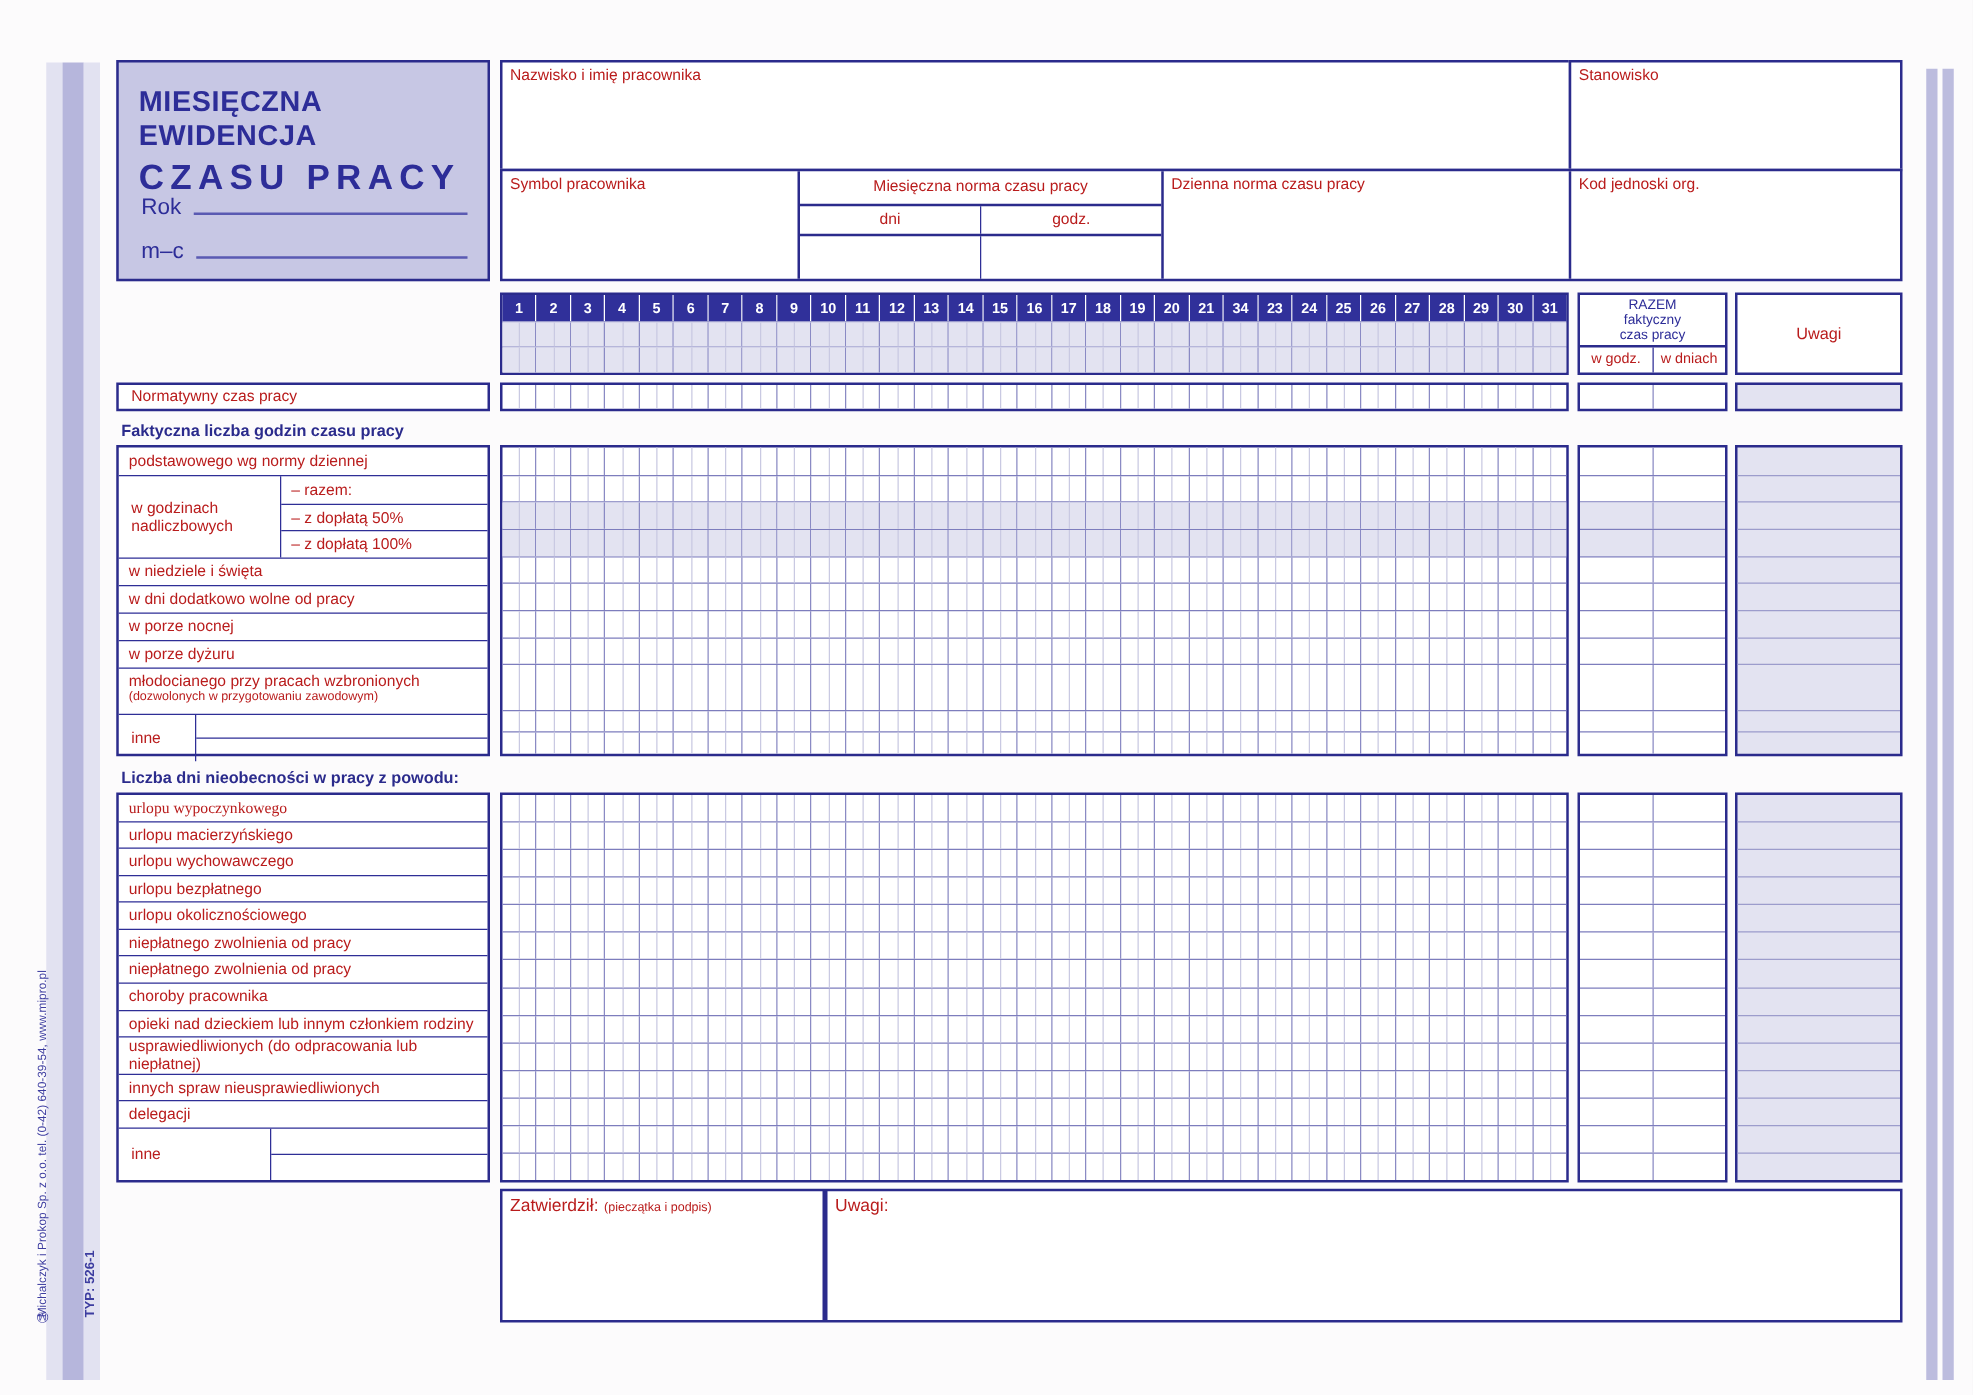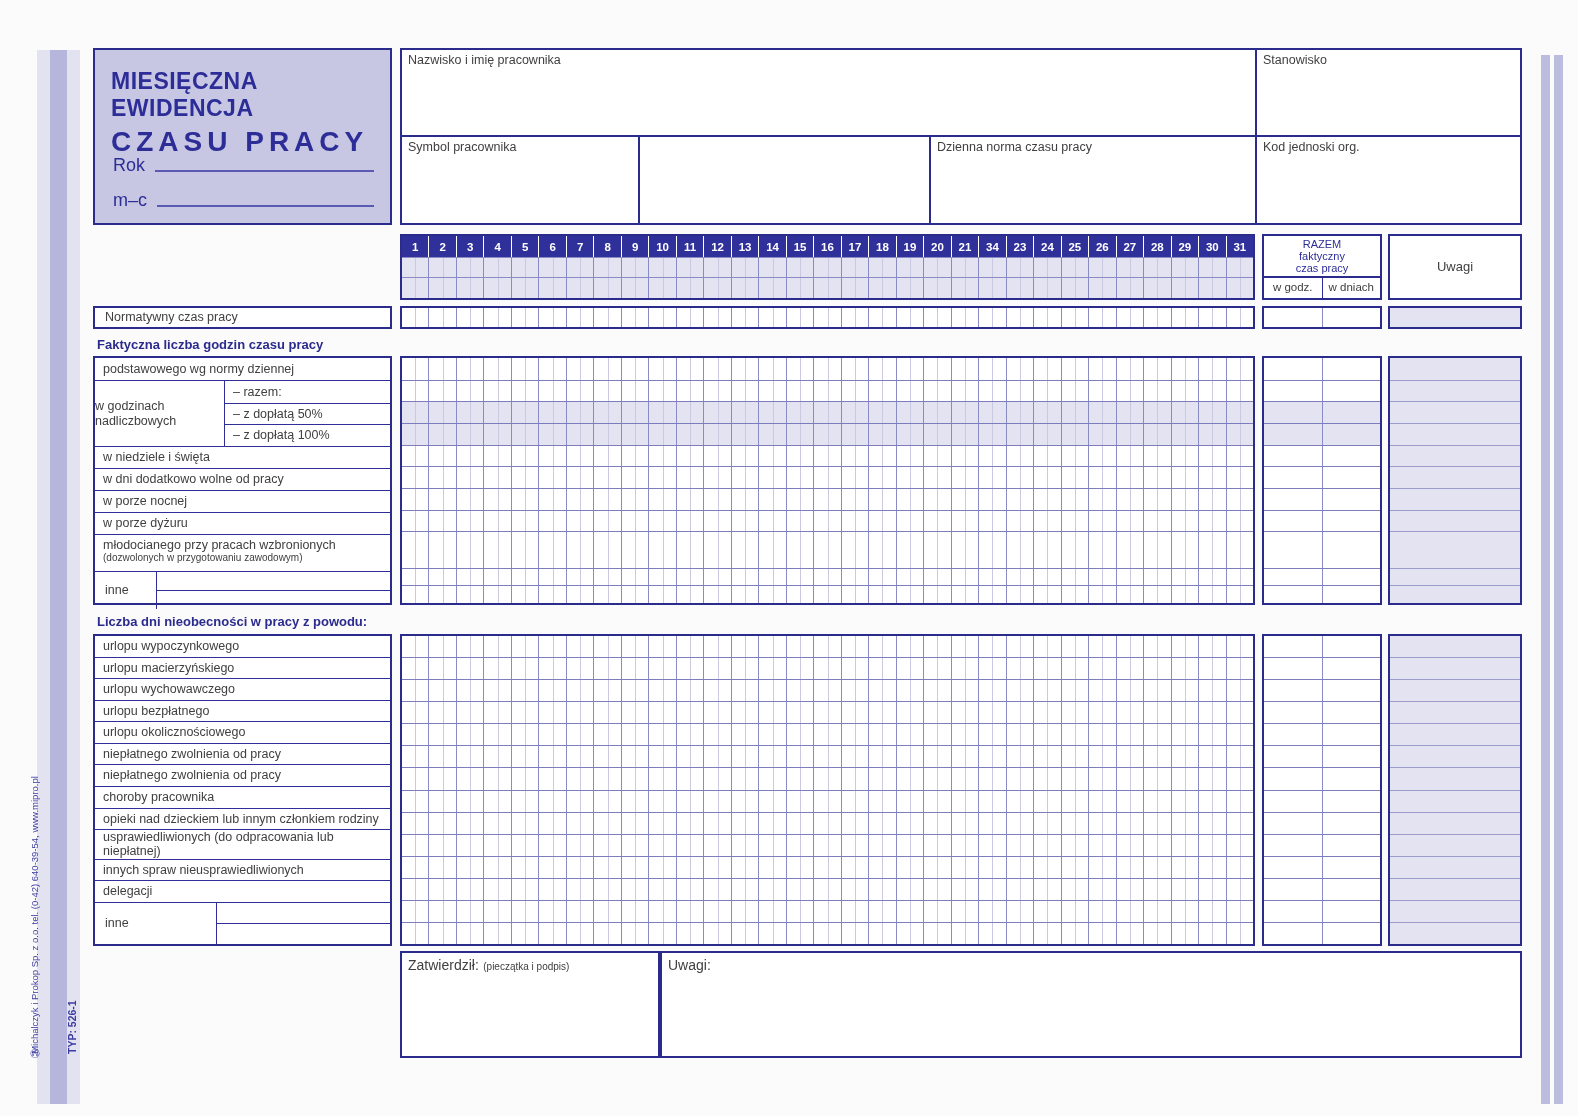--- a/index.html
+++ b/index.html
@@ -1,20 +1,20 @@
 <!DOCTYPE html>
 <html><head>
 <meta charset="utf-8">
 <style>
   html,body{margin:0;padding:0;background:#f7f6f8;}
   #page{position:relative;width:1578px;height:1116px;background:#fcfbfc;overflow:hidden;
         font-family:"Liberation Sans","DejaVu Sans",sans-serif;color:#2d2d98;}
   .abs{position:absolute;box-sizing:border-box;}
   .box{position:absolute;box-sizing:border-box;border:2px solid #2b2b8c;background:#fff;}
-  .lbl{font-size:12.5px;color:#404040;line-height:1.15;}
+  .lbl{font-size:12.5px;color:#b91c1c;line-height:1.15;}
   .small{font-size:10px;}
   .pad{padding:3px 6px;}
   .vsep{position:absolute;top:0;bottom:0;width:2px;background:#2b2b8c;}
   .hsep{position:absolute;left:0;right:0;height:2px;background:#2b2b8c;}
   
   #titlebox{background:#c7c7e4;}
   .t1{font-size:23px;font-weight:bold;letter-spacing:0.5px;}
   .t2{font-size:28px;font-weight:bold;letter-spacing:5px;}
   .roklbl{font-size:18px;}
   .wline{flex:1;border-bottom:2px solid #5a5ab2;margin:0 4px 4px 10px;height:14px;}
@@ -77,20 +77,33 @@
       <div class="lbl pad">Nazwisko i imię pracownika</div>
     </div>
     <div class="box" style="left:1162px;top:0;width:267px;height:89px;">
       <div class="lbl pad">Stanowisko</div>
     </div>
 
     <div class="box" style="left:307px;top:87px;width:1122px;height:90px;">
       <div class="lbl pad" style="position:absolute;left:0;top:0;">Symbol pracownika</div>
 
       <div class="vsep" style="left:236px;"></div>
+      <div class="abs" style="left:238px;top:0;width:289px;height:100%;">
+        <div class="lbl" style="text-align:center;padding-top:5px;">Miesięczna norma czasu pracy</div>
+        <div class="hsep" style="top:26px;"></div>
+        <div class="abs" style="left:0;top:28px;width:100%;height:22px;display:flex;">
+          <div class="lbl" style="flex:1;text-align:center;padding-top:3px;">dni</div>
+          <div class="lbl" style="flex:1;text-align:center;padding-top:3px;border-left:1.5px solid #2e2e96;">godz.</div>
+        </div>
+        <div class="hsep" style="top:50px;height:1.5px;"></div>
+        <div class="abs" style="left:0;top:52px;width:100%;bottom:0;display:flex;">
+          <div style="flex:1;"></div>
+          <div style="flex:1;border-left:1.5px solid #2e2e96;"></div>
+        </div>
+      </div>
       <div class="vsep" style="left:527px;"></div>
       <div class="lbl pad" style="position:absolute;left:529px;top:0;">Dzienna norma czasu pracy</div>
       <div class="vsep" style="left:853px;"></div>
       <div class="lbl pad" style="position:absolute;left:855px;top:0;">Kod jednoski org.</div>
     </div>
 
 
     <div class="box" style="left:307px;top:186px;width:855px;height:66px;display:flex;flex-direction:column;">
       <div class="grow" id="day-numbers" style="height:21px;">
           <div class="hcell">1</div>
@@ -256,21 +269,21 @@
     </div>
     <div class="box shaded" style="left:1295px;top:258px;width:134px;height:23px;background:#e3e3f1;"></div>
 
     <div class="abs sect-title" style="left:4px;top:289px;">Faktyczna liczba godzin czasu pracy</div>
 
     <div class="box" style="left:0;top:308px;width:299px;height:249px;">
       <div class="lrow first" style="height:22px;">
         <span class="lbl">podstawowego wg normy dziennej</span>
       </div>
       <div style="display:flex;height:66px;border-top:1.5px solid #2e2e96;box-sizing:border-box;">
-        <div style="width:130px;display:flex;flex-direction:column;justify-content:center;box-sizing:border-box;border-right:1.5px solid #2e2e96;">
+        <div style="width:130px;display:flex;flex-direction:column;justify-content:center;padding-left:10px;box-sizing:border-box;border-right:1.5px solid #2e2e96;">
           <span class="lbl">w godzinach</span>
           <span class="lbl">nadliczbowych</span>
         </div>
         <div style="flex:1;display:flex;flex-direction:column;">
           <div class="lrow first" style="height:22px;">
               <span class="lbl">– razem:</span>
             </div>
           <div class="lrow" style="height:22px;">
               <span class="lbl">– z dopłatą 50%</span>
             </div>
@@ -727,21 +740,21 @@
         <div class="ucell bt" style="height: 22px;"></div>
         <div class="ucell bt" style="height: 22px;"></div>
         <div class="ucell bt" style="height: 37px;"></div>
         <div class="ucell bt" style="height: 18px;"></div>
         <div class="ucell bt" style="height: 18px;"></div>
       </div>
 
     <div class="abs sect-title" style="left:4px;top:566px;">Liczba dni nieobecności w pracy z powodu:</div>
 
     <div class="box" style="left:0;top:586px;width:299px;height:312px;display:flex;flex-direction:column;" id="s2-labels">
-        <div class="lrow first" style="flex: 1 1 0%;">
+        <div class="lrow first" style="flex: 1 1 0%; font-family: Liberation Serif, serif;">
           <span class="lbl">urlopu wypoczynkowego</span>
         </div>
         <div class="lrow" style="flex: 1 1 0%;">
           <span class="lbl">urlopu macierzyńskiego</span>
         </div>
         <div class="lrow" style="flex: 1 1 0%;">
           <span class="lbl">urlopu wychowawczego</span>
         </div>
         <div class="lrow" style="flex: 1 1 0%;">
           <span class="lbl">urlopu bezpłatnego</span>

